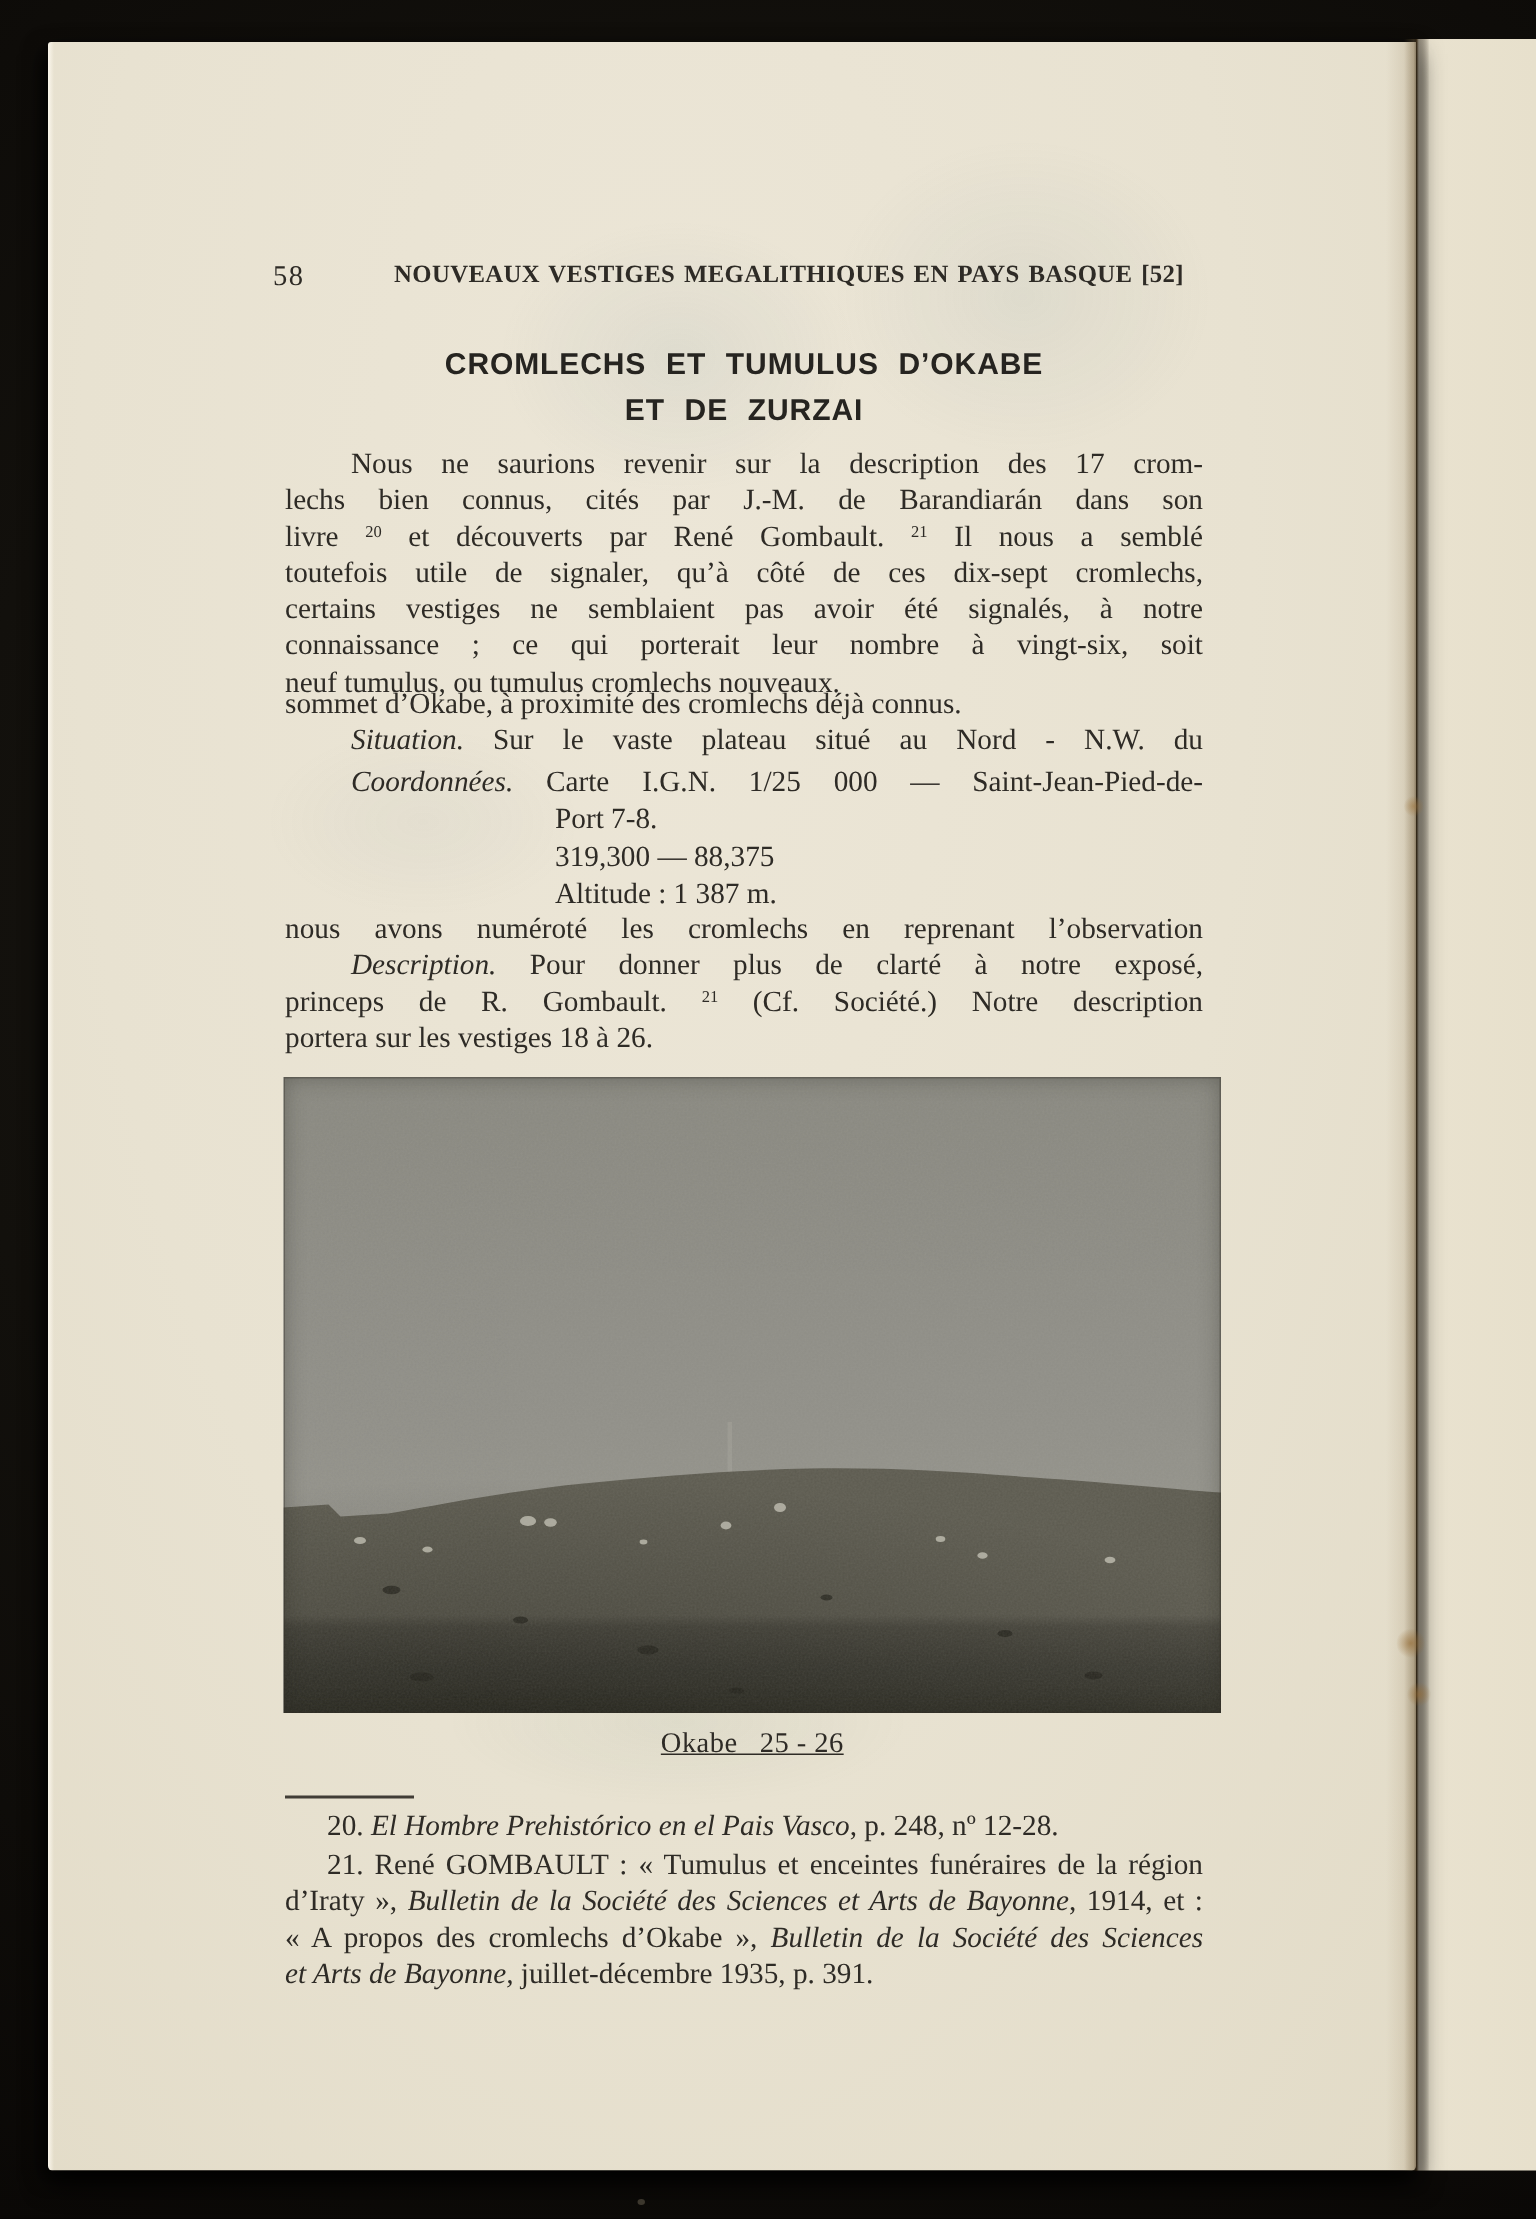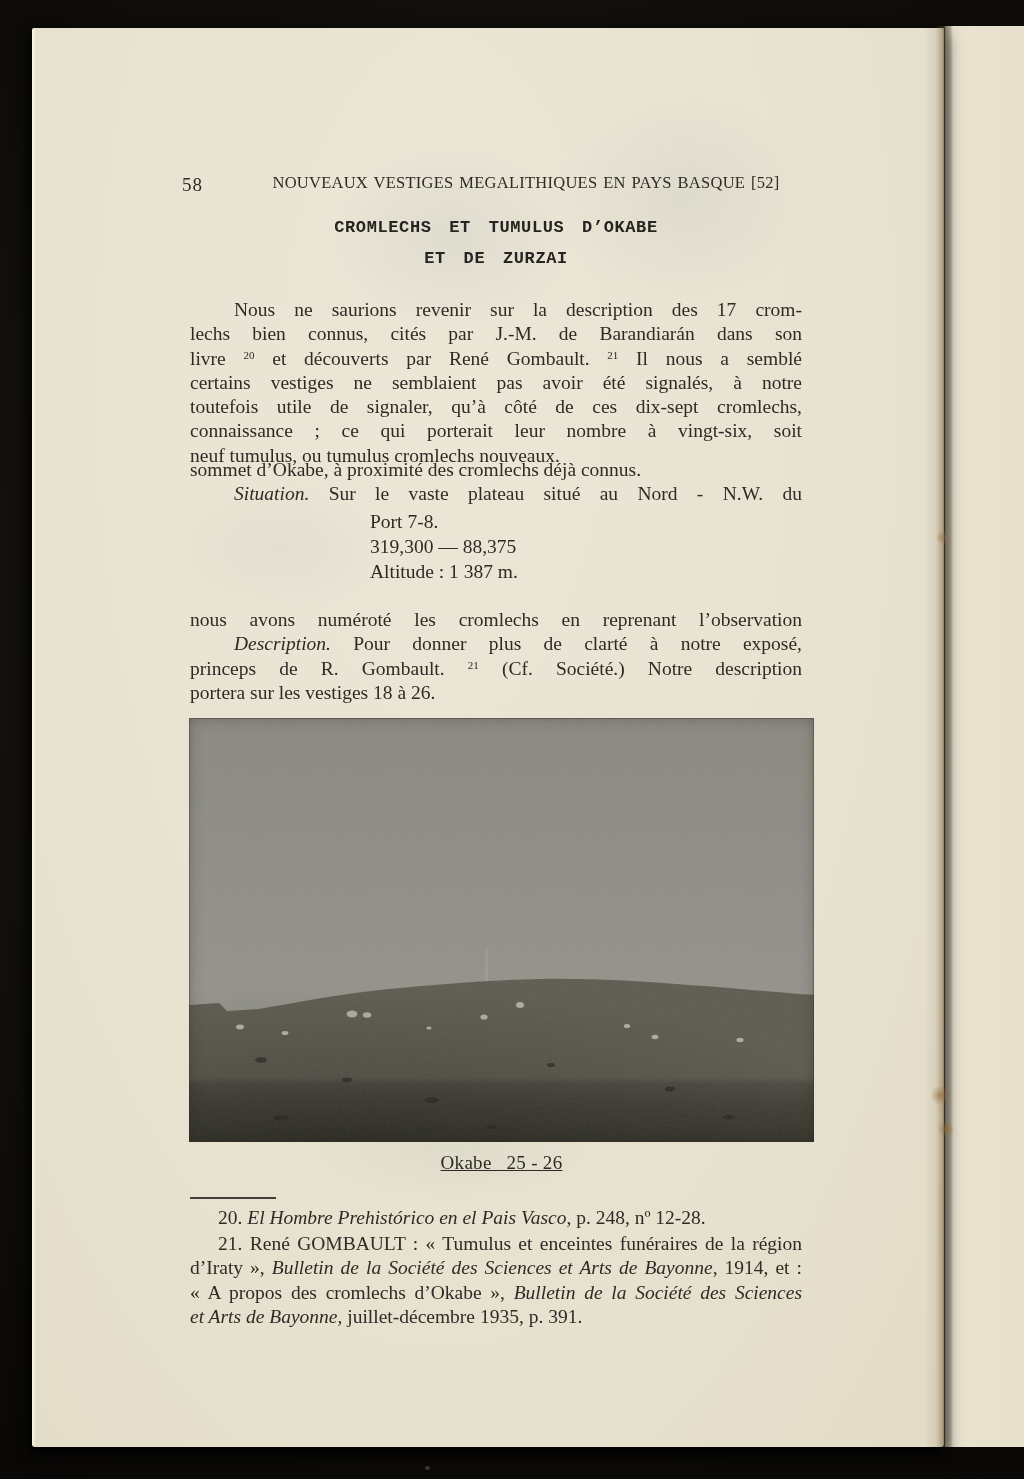--- a/index.html
+++ b/index.html
@@ -37,23 +37,23 @@
   
   .abs{position:absolute;}
   .col{left:158px;width:612px;}
   .ln{font-size:19.5px;line-height:24.3px;white-space:normal;}
   .j{text-align:justify;text-align-last:justify;}
   .ind{text-indent:44px;}
   .it{font-style:italic;}
   sup.fnref{font-size:11px;vertical-align:6px;line-height:0;}
   .running-header{top:145px;height:26px;}
   .pagenum{position:absolute;left:-8px;top:1px;font-size:19px;letter-spacing:1px;}
-  .rh-title{margin-left:58px;width:556px;text-align:center;font-size:16.5px;letter-spacing:0.25px;word-spacing:1.5px;white-space:nowrap;}
-  .section-title{top:184px;text-align:center;font-family:Liberation Mono, monospace;
-    font-weight:700;font-size:17px;line-height:31px;letter-spacing:0.6px;word-spacing:7px;color:#262420;}
+  .rh-title{margin-left:58px;width:556px;text-align:center;font-size:16.5px;letter-spacing:0.25px;word-spacing:1.5px;white-space:nowrap;font-weight:bold;}
+  .section-title{top:200px;text-align:center;font-family:Liberation Sans, sans-serif;
+    font-weight:700;font-size:20px;line-height:31px;letter-spacing:0.6px;word-spacing:7px;color:#262420;}
   .para-intro{top:270px;}
   .para-situation{top:430px;}
   .para-coordonnees{top:481px;}
   .para-coordonnees .ln{line-height:25px;}
   .para-description{top:580px;}
   .hang{margin-left:180px;}
   
   .photo{position:absolute;left:157px;top:690px;width:625px;height:424px;background:#8f8e87;}
   .photo::after{content:"";position:absolute;inset:0;box-shadow:inset 0 0 14px rgba(35,33,26,0.35);pointer-events:none;}
   .photo svg{display:block;width:625px;height:424px;}
@@ -88,32 +88,33 @@
 
     <div class="abs col section-title">
       <div>CROMLECHS ET TUMULUS D’OKABE</div>
       <div>ET DE ZURZAI</div>
     </div>
 
     <div class="abs col para-intro">
       <div class="ln j ind">Nous ne saurions revenir sur la description des 17 crom-</div>
       <div class="ln j">lechs bien connus, cités par J.-M. de Barandiarán dans son</div>
       <div class="ln j"><span>livre </span><sup class="fnref">20</sup><span> et découverts par René Gombault. </span><sup class="fnref">21</sup><span> Il nous a semblé</span></div>
+      <div class="ln j">toutefois utile de signaler, qu’à côté de ces dix-sept cromlechs,</div>
       <div class="ln j">certains vestiges ne semblaient pas avoir été signalés, à notre</div>
-      <div class="ln j">toutefois utile de signaler, qu’à côté de ces dix-sept cromlechs,</div>
       <div class="ln j">connaissance ; ce qui porterait leur nombre à vingt-six, soit</div>
       <div class="ln">neuf tumulus, ou tumulus cromlechs nouveaux.</div>
     </div>
 
     <div class="abs col para-situation">
       <div class="ln">sommet d’Okabe, à proximité des cromlechs déjà connus.</div>
       <div class="ln j ind"><span class="it">Situation.</span><span> Sur le vaste plateau situé au Nord - N.W. du</span></div>
     </div>
 
     <div class="abs col para-coordonnees">
+      <div class="ln j ind"><span class="it">Coordonnées.</span><span> Carte I.G.N. 1/25 000 — Saint-Jean-Pied-de-</span></div>
       <div class="ln hang">Port 7-8.</div>
       <div class="ln hang">319,300 — 88,375</div>
       <div class="ln hang">Altitude : 1 387 m.</div>
     </div>
 
     <div class="abs col para-description">
       <div class="ln j">nous avons numéroté les cromlechs en reprenant l’observation</div>
       <div class="ln j ind"><span class="it">Description.</span><span> Pour donner plus de clarté à notre exposé,</span></div>
       <div class="ln j"><span>princeps de R. Gombault. </span><sup class="fnref">21</sup><span> (Cf. Société.) Notre description</span></div>
       <div class="ln">portera sur les vestiges 18 à 26.</div>

